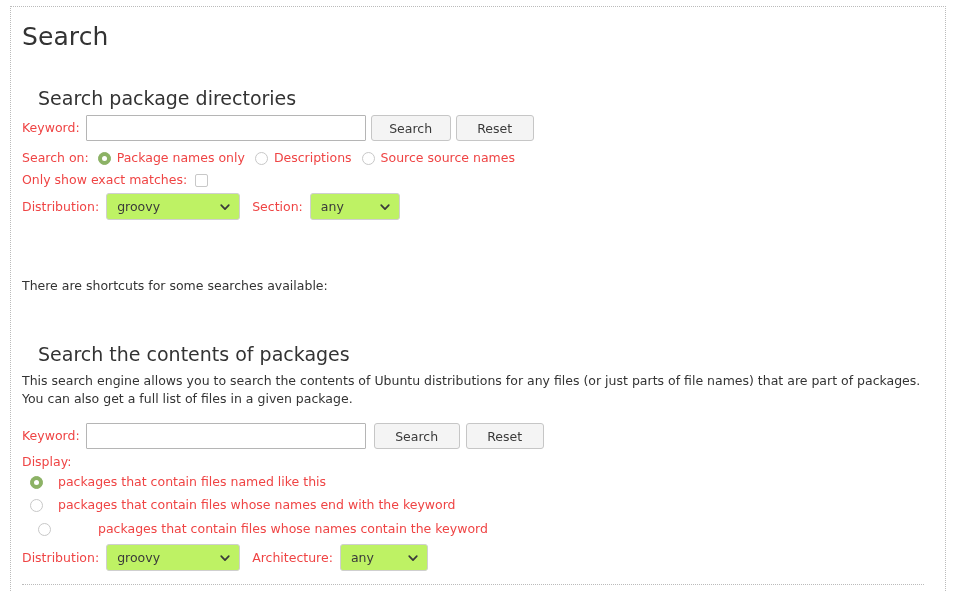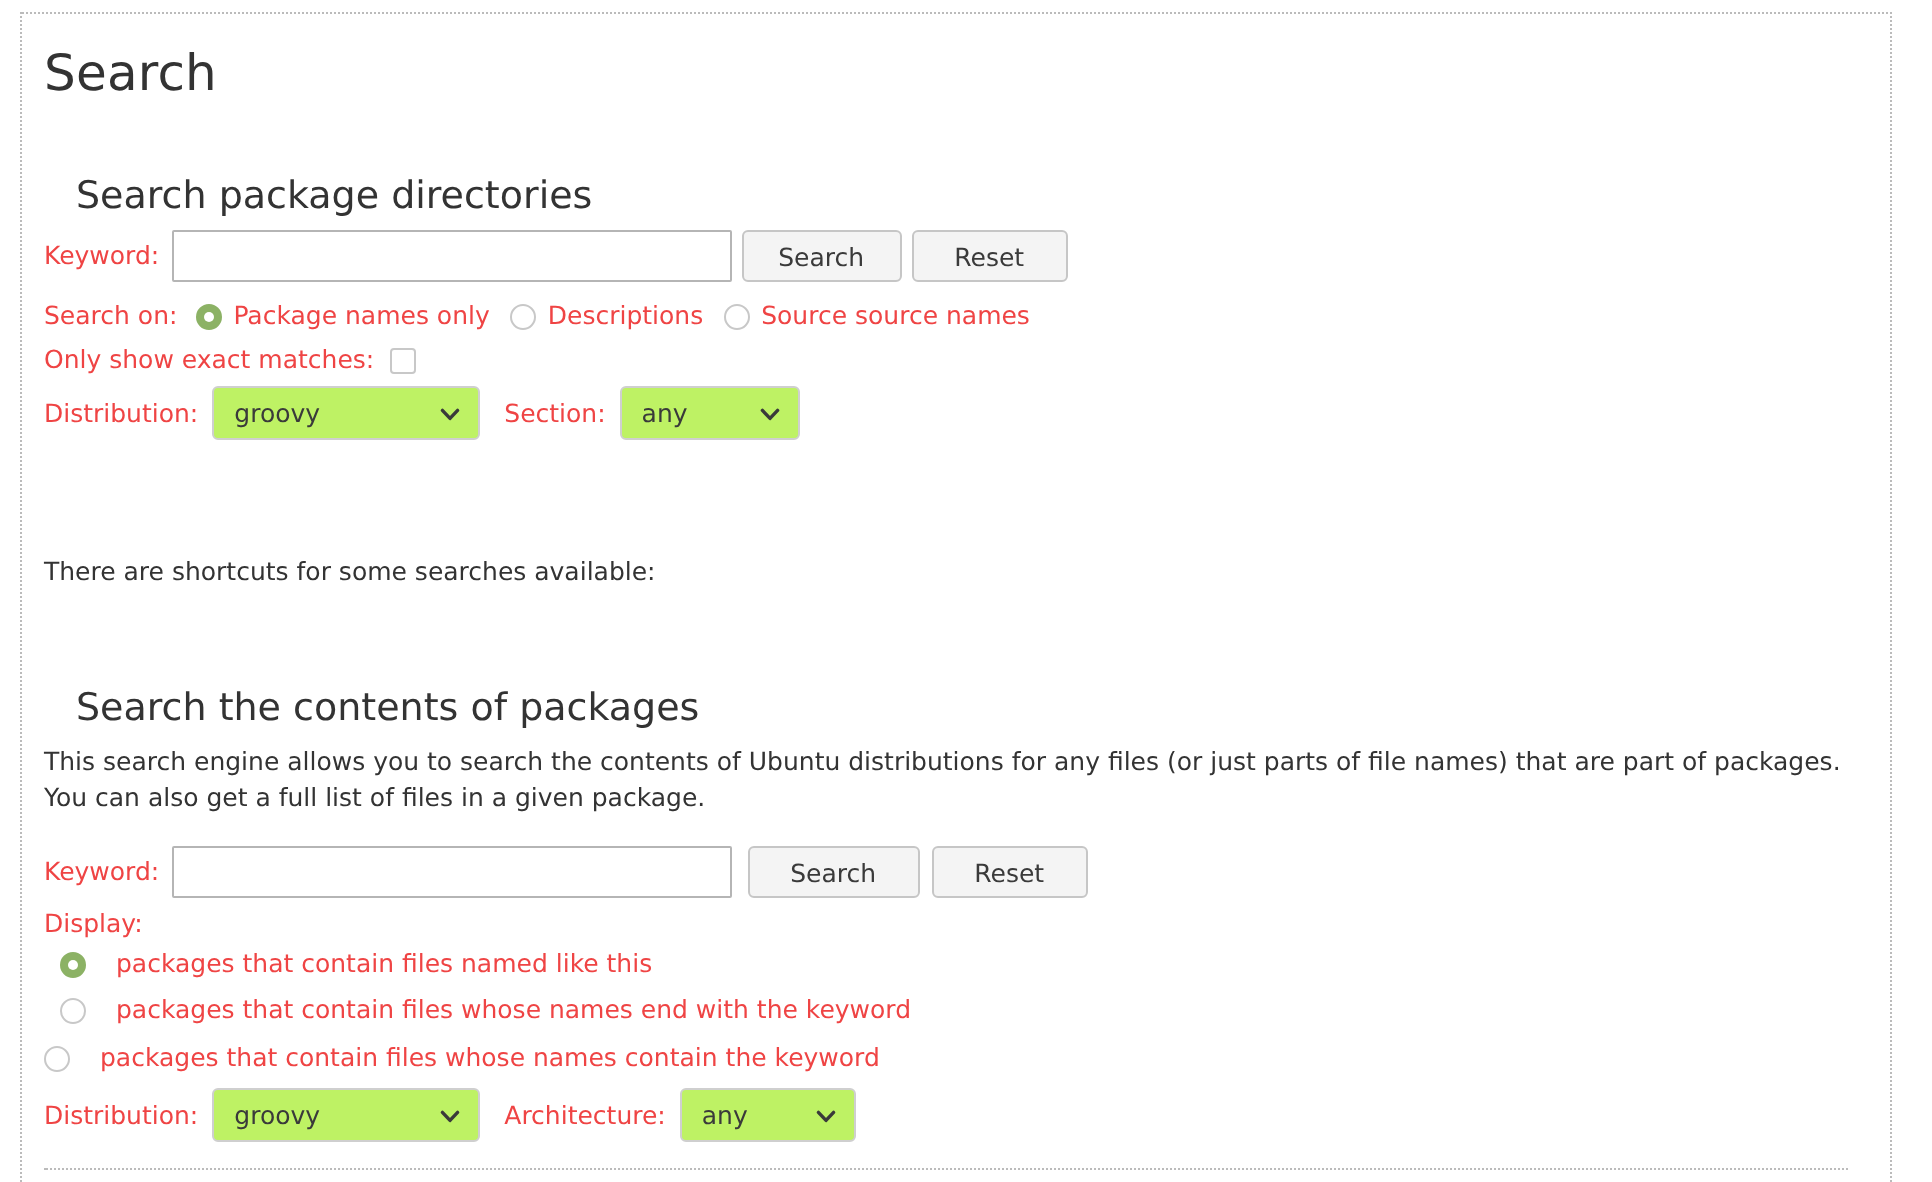--- a/index.html
+++ b/index.html
@@ -279,21 +279,21 @@
   <div class="row lbl" style="top:454px; left:0;">Display:</div>
 
   <div class="row" style="top:474px; left:8px; display:flex; align-items:center;">
     <span class="radio checked"></span>
     <span class="lbl" style="margin-left:15px;">packages that contain files named like this</span>
   </div>
   <div class="row" style="top:497px; left:8px; display:flex; align-items:center;">
     <span class="radio"></span>
     <span class="lbl" style="margin-left:15px;">packages that contain files whose names end with the keyword</span>
   </div>
-  <div class="row" style="top:521px; left:0; display:flex; align-items:center;">
+  <div class="row" style="top:521px; left:16px; display:flex; align-items:center;gap:32px;">
     <span class="radio"></span>
     <span class="lbl" style="margin-left:15px;">packages that contain files whose names contain the keyword</span>
   </div>
 
   <div class="row" style="top:544px; left:0; display:flex; align-items:center;">
     <span class="lbl">Distribution:</span>
     <span class="select" style="width:134px; margin-left:7px;">
       <span>groovy</span>
       <span class="chev">
         <svg width="12" height="12" viewBox="0 0 12 12">

